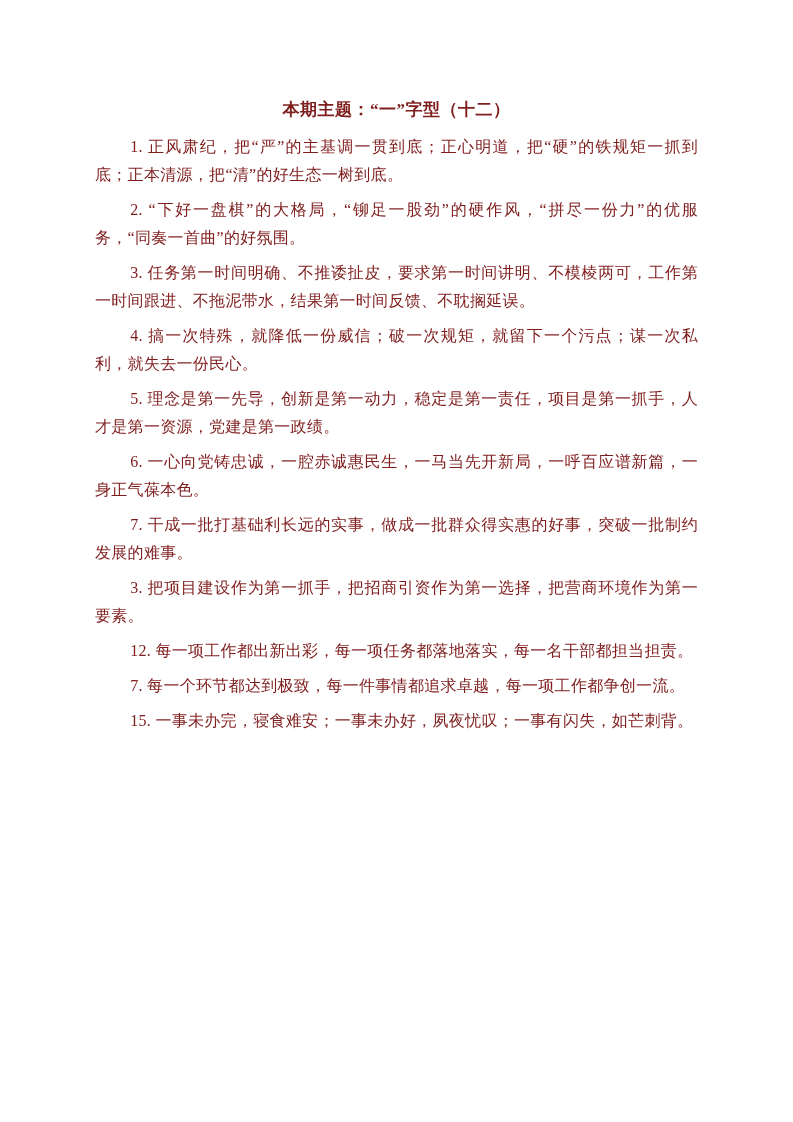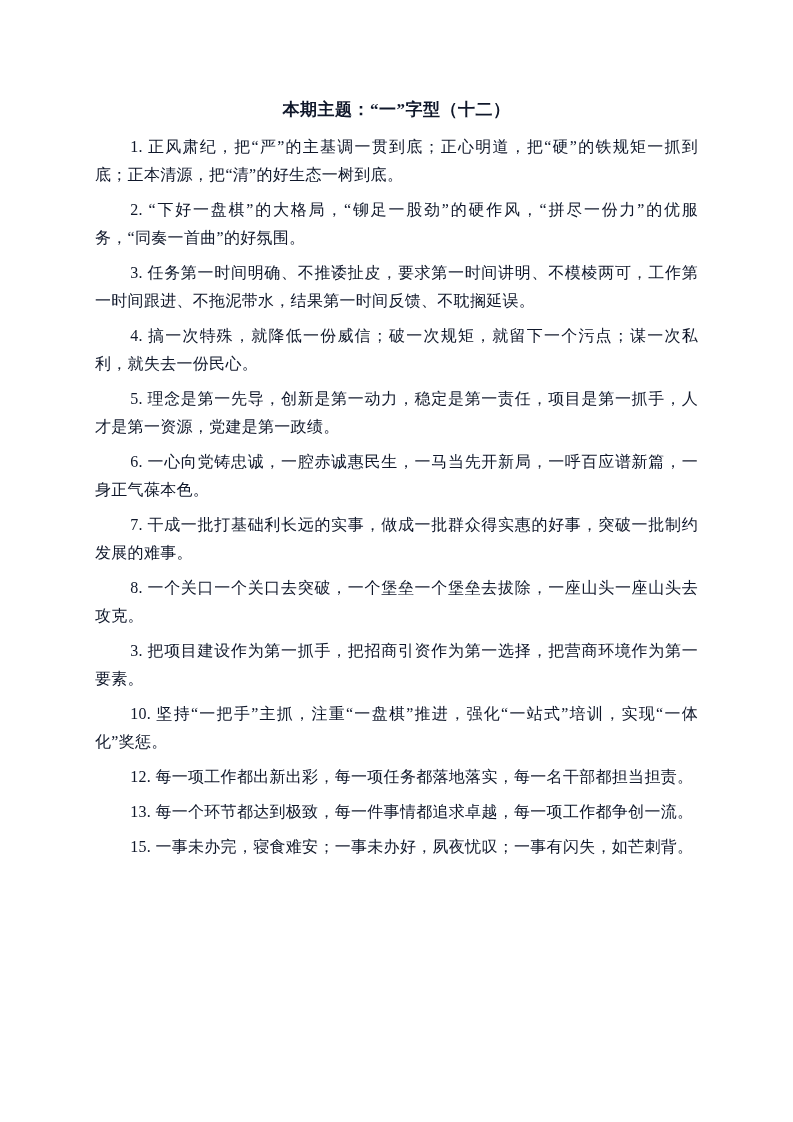--- a/index.html
+++ b/index.html
@@ -9,21 +9,21 @@
   }
   .page {
     position: relative;
     width: 793px;
     height: 1122px;
     box-sizing: border-box;
     background: #ffffff;
     padding: 96px 95px 0 95px;
     overflow: hidden;
     font-family: "Liberation Serif", "DejaVu Serif", serif;
-    color: #0f172a;
+    color: #7f1d1d;
   }
   .doc-title {
     margin: 0 0 9px 0;
     font-size: 17px;
     line-height: 28px;
     font-weight: bold;
     text-align: center;
     letter-spacing: 0.5px;
   }
   .para {
@@ -42,20 +42,18 @@
 <div class="page">
   <h1 class="doc-title">本期主题：“一”字型（十二）</h1>
   <div>
       <p class="para">1. 正风肃纪，把“严”的主基调一贯到底；正心明道，把“硬”的铁规矩一抓到底；正本清源，把“清”的好生态一树到底。</p>
       <p class="para">2. “下好一盘棋”的大格局，“铆足一股劲”的硬作风，“拼尽一份力”的优服务，“同奏一首曲”的好氛围。</p>
       <p class="para">3. 任务第一时间明确、不推诿扯皮，要求第一时间讲明、不模棱两可，工作第一时间跟进、不拖泥带水，结果第一时间反馈、不耽搁延误。</p>
       <p class="para">4. 搞一次特殊，就降低一份威信；破一次规矩，就留下一个污点；谋一次私利，就失去一份民心。</p>
       <p class="para">5. 理念是第一先导，创新是第一动力，稳定是第一责任，项目是第一抓手，人才是第一资源，党建是第一政绩。</p>
       <p class="para">6. 一心向党铸忠诚，一腔赤诚惠民生，一马当先开新局，一呼百应谱新篇，一身正气葆本色。</p>
       <p class="para">7. 干成一批打基础利长远的实事，做成一批群众得实惠的好事，突破一批制约发展的难事。</p>
-      <p class="para">8. 一个关口一个关口去突破，一个堡垒一个堡垒去拔除，一座山头一座山头去攻克。</p>
       <p class="para">3. 把项目建设作为第一抓手，把招商引资作为第一选择，把营商环境作为第一要素。</p>
-      <p class="para">10. 坚持“一把手”主抓，注重“一盘棋”推进，强化“一站式”培训，实现“一体化”奖惩。</p>
       <p class="para">12. 每一项工作都出新出彩，每一项任务都落地落实，每一名干部都担当担责。</p>
-      <p class="para">13. 每一个环节都达到极致，每一件事情都追求卓越，每一项工作都争创一流。</p>
+      <p class="para">7. 每一个环节都达到极致，每一件事情都追求卓越，每一项工作都争创一流。</p>
       <p class="para">15. 一事未办完，寝食难安；一事未办好，夙夜忧叹；一事有闪失，如芒刺背。</p>
     </div>
 </div>
 
 </body></html>

